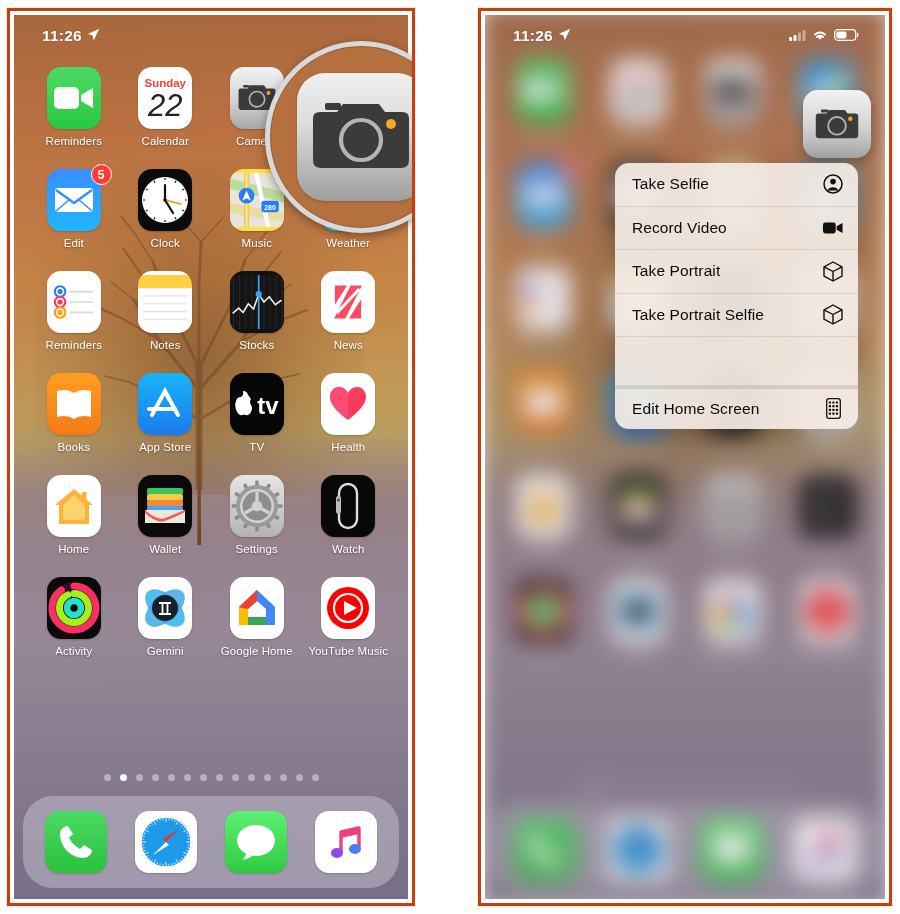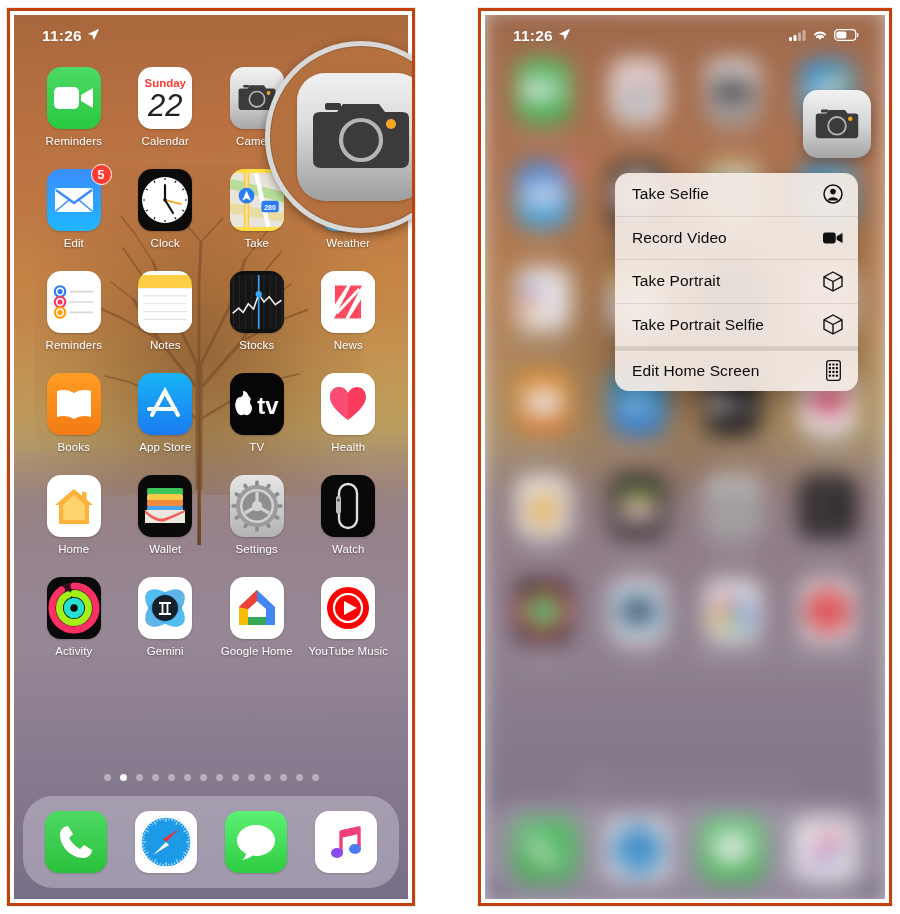--- a/index.html
+++ b/index.html
@@ -231,38 +231,38 @@
     border-radius: 15px;
     background: linear-gradient(180deg,#f2f2f2 0%,#d4d4d4 52%,#a6a6a6 100%);
     box-shadow: 0 4px 14px rgba(0,0,0,.30);
     display: flex; align-items: center; justify-content: center;
     z-index: 30;
   }
 
   
   .ctx-menu {
     position: absolute;
-    left: 130px; top: 158px;
+    left: 130px; top: 148px;
     width: 243px;
     border-radius: 14px;
     background: rgba(243,235,228,.93);
     box-shadow: 0 8px 26px rgba(0,0,0,.26);
     overflow: hidden;
     z-index: 30;
   }
   .ctx-item {
     height: 43.5px;
     display: flex; align-items: center; justify-content: space-between;
     padding: 0 15px 0 17px;
     font-size: 15.5px;
     color: #0b0b0b;
     border-bottom: 1px solid rgba(60,60,60,.12);
     letter-spacing: .1px;
   }
-  .ctx-item.sep-thick { border-top: 4px solid rgba(120,110,105,.20); }
+  .ctx-item.sep-thick { border-top: 4px solid rgba(120,110,105,.20); margin-top: 48px; }
   .ctx-item:last-child { border-bottom: none; }
   .ctx-icon { width: 20px; height: 20px; display: flex; align-items: center; justify-content: center; }
 </style>
 </head>
 <body>
 
 <div class="stage">
 
   <div class="phone left">
     <div class="screen">
@@ -389,21 +389,21 @@
                 <path d="M0 34 L62 46 L62 56 L0 46 Z" fill="#e8d88a" opacity=".7"></path>
                 <rect x="16" y="0" width="6" height="62" fill="#f7c948"></rect>
                 <rect x="18" y="0" width="2" height="62" fill="#fff" opacity=".6"></rect>
                 <path d="M30 0 L44 62" stroke="#fff" stroke-width="5"></path>
                 <circle cx="19" cy="26" r="9" fill="#2a7df5"></circle>
                 <path d="M19 20 L24 32 L19 29 L14 32 Z" fill="#fff"></path>
                 <rect x="36" y="32" width="20" height="13" rx="3" fill="#2a7df5"></rect>
                 <text x="46" y="42" font-size="8" font-weight="bold" fill="#fff" text-anchor="middle" font-family="Liberation Sans">280</text>
               </svg>
             </div>
-            <div class="label">Take</div>
+            <div class="label">Music</div>
           </div>
           <div class="app">
             <div class="icon ic-weather">
               <svg width="62" height="62" viewBox="0 0 62 62">
                 <circle cx="43" cy="20" r="9" fill="#ffe14d"></circle>
                 <path d="M16 44 Q10 44 10 38 Q10 32 17 32 Q19 24 28 24 Q37 24 39 32 Q47 32 47 38 Q47 44 41 44 Z" fill="#fff"></path>
               </svg>
             </div>
             <div class="label">Weather</div>
           </div>

